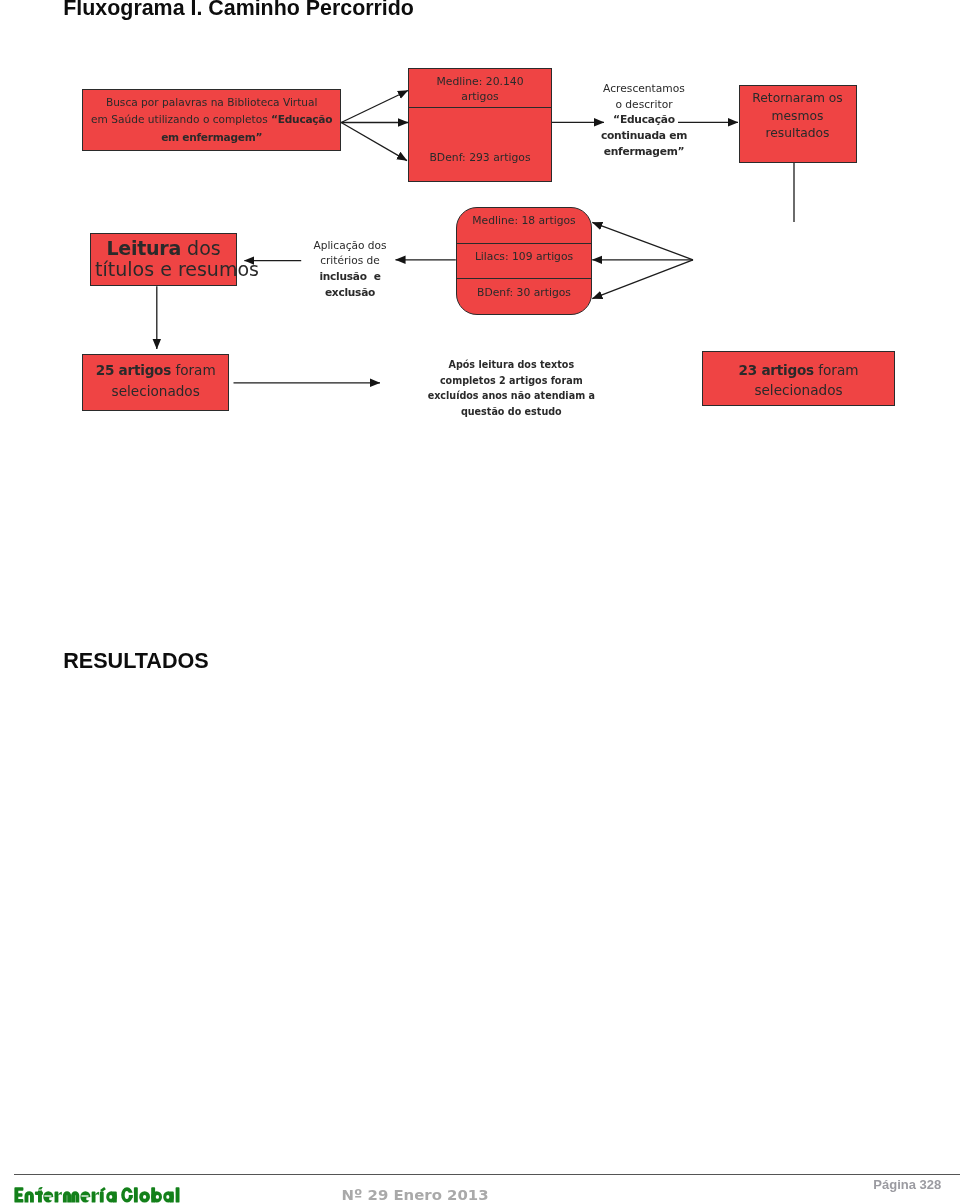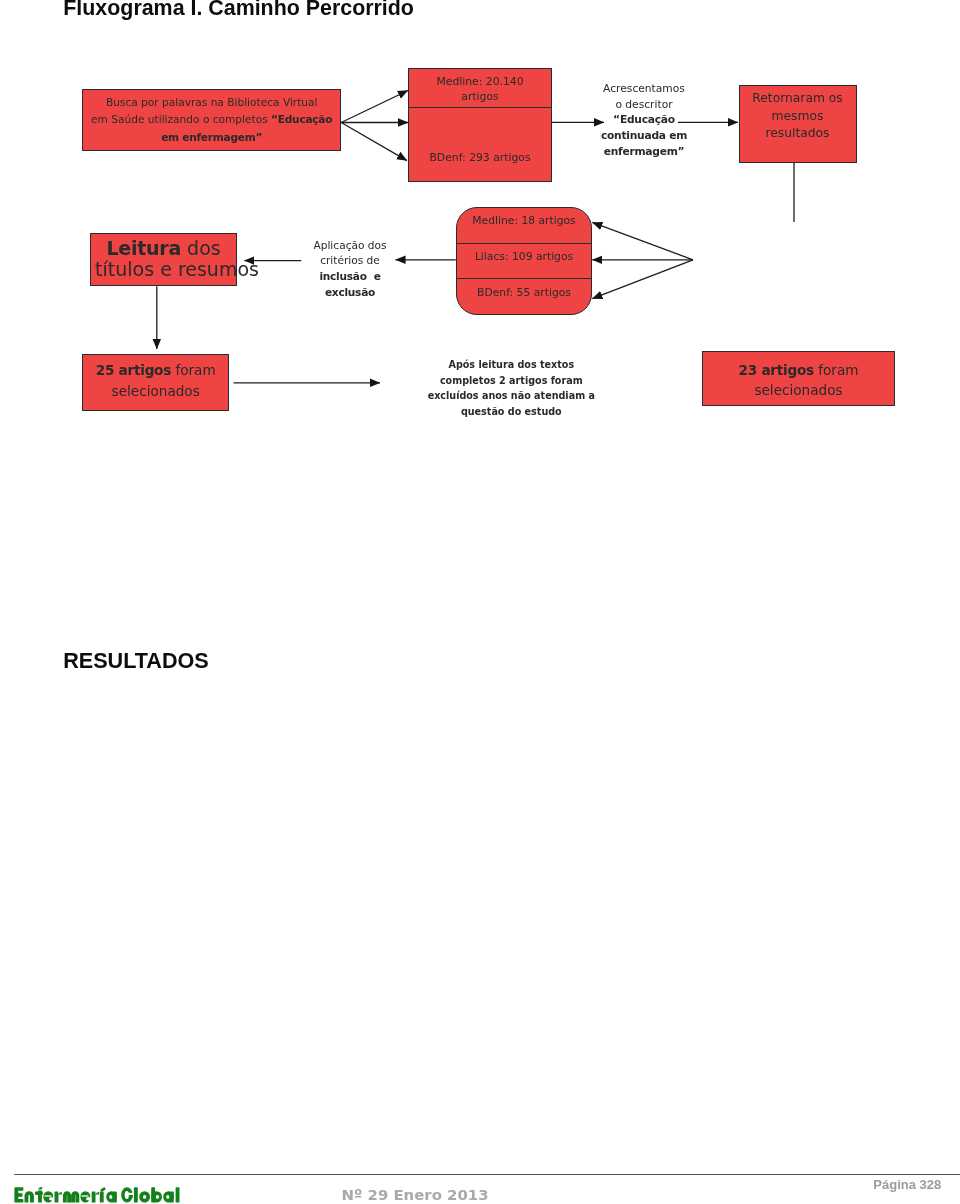--- a/index.html
+++ b/index.html
@@ -128,21 +128,21 @@
 
 
     <div class="fbox" id="b-res2">
       <div class="cell" id="r2c1">
         <div>Medline: 18 artigos</div>
       </div>
       <div class="cell" id="r2c2">
         <div>Lilacs: 109 artigos</div>
       </div>
       <div class="cell" id="r2c3">
-        <div>BDenf: 55 artigos</div>
+        <div>BDenf: 30 artigos</div>
       </div>
     </div>
 
     <div class="ftext" id="t-crit">
       <div>Aplicação dos</div>
       <div>critérios de</div>
       <div><b>inclusão &nbsp;e</b></div>
       <div><b>exclusão</b></div>
     </div>
 

